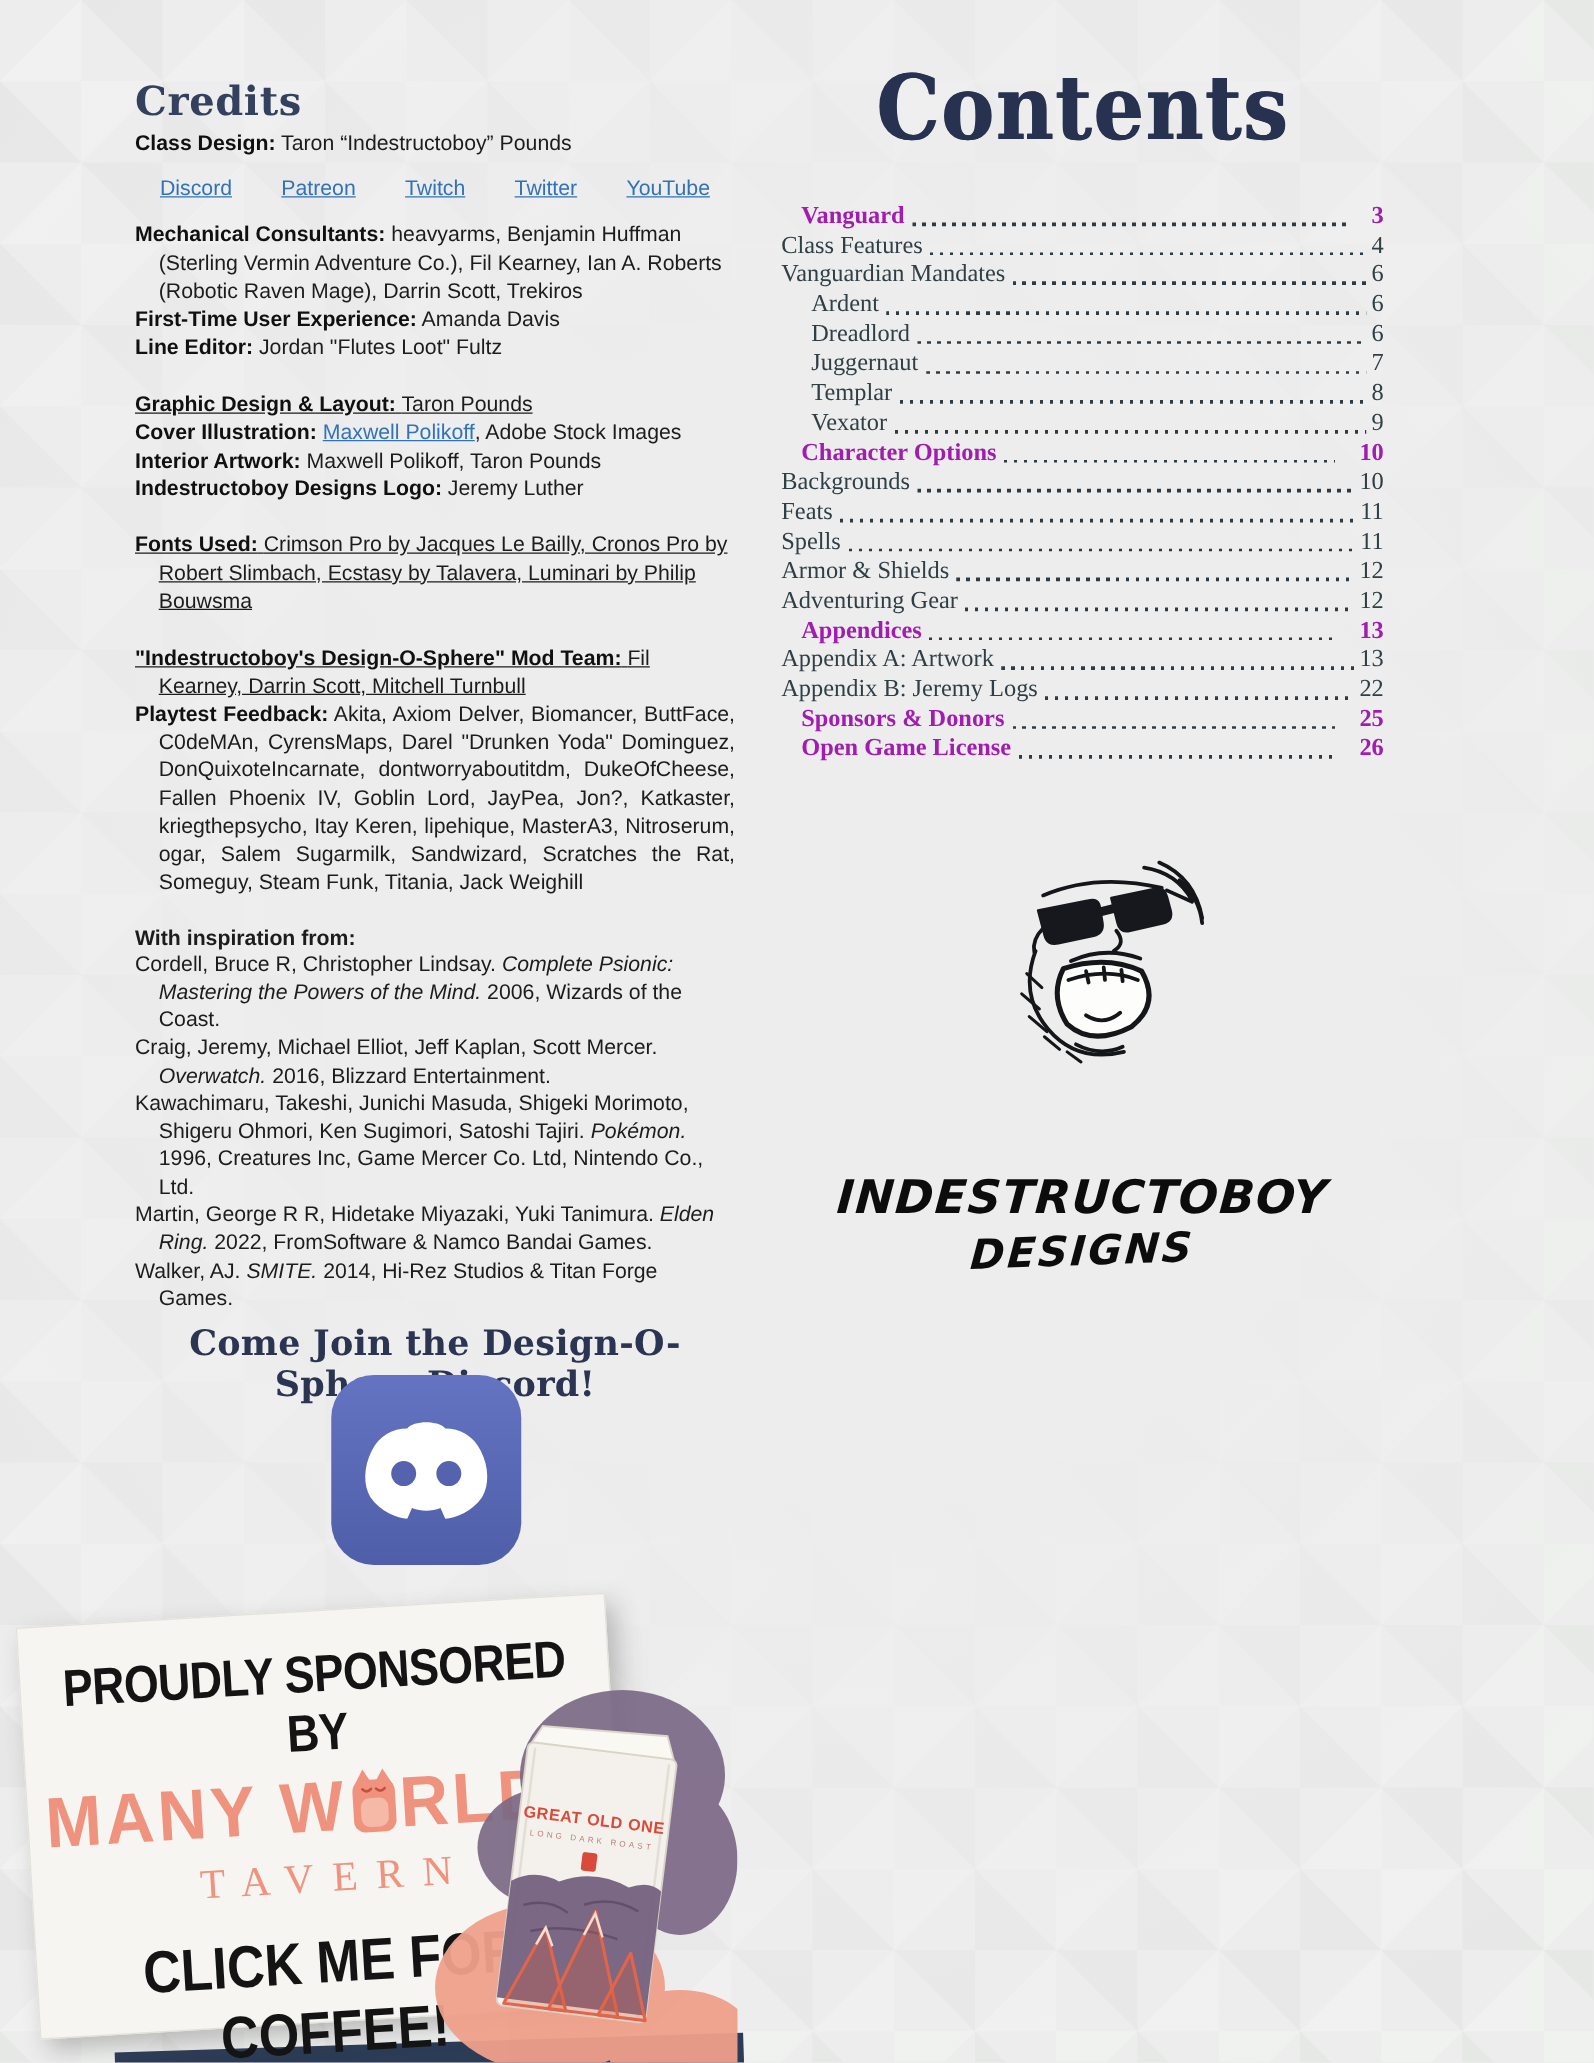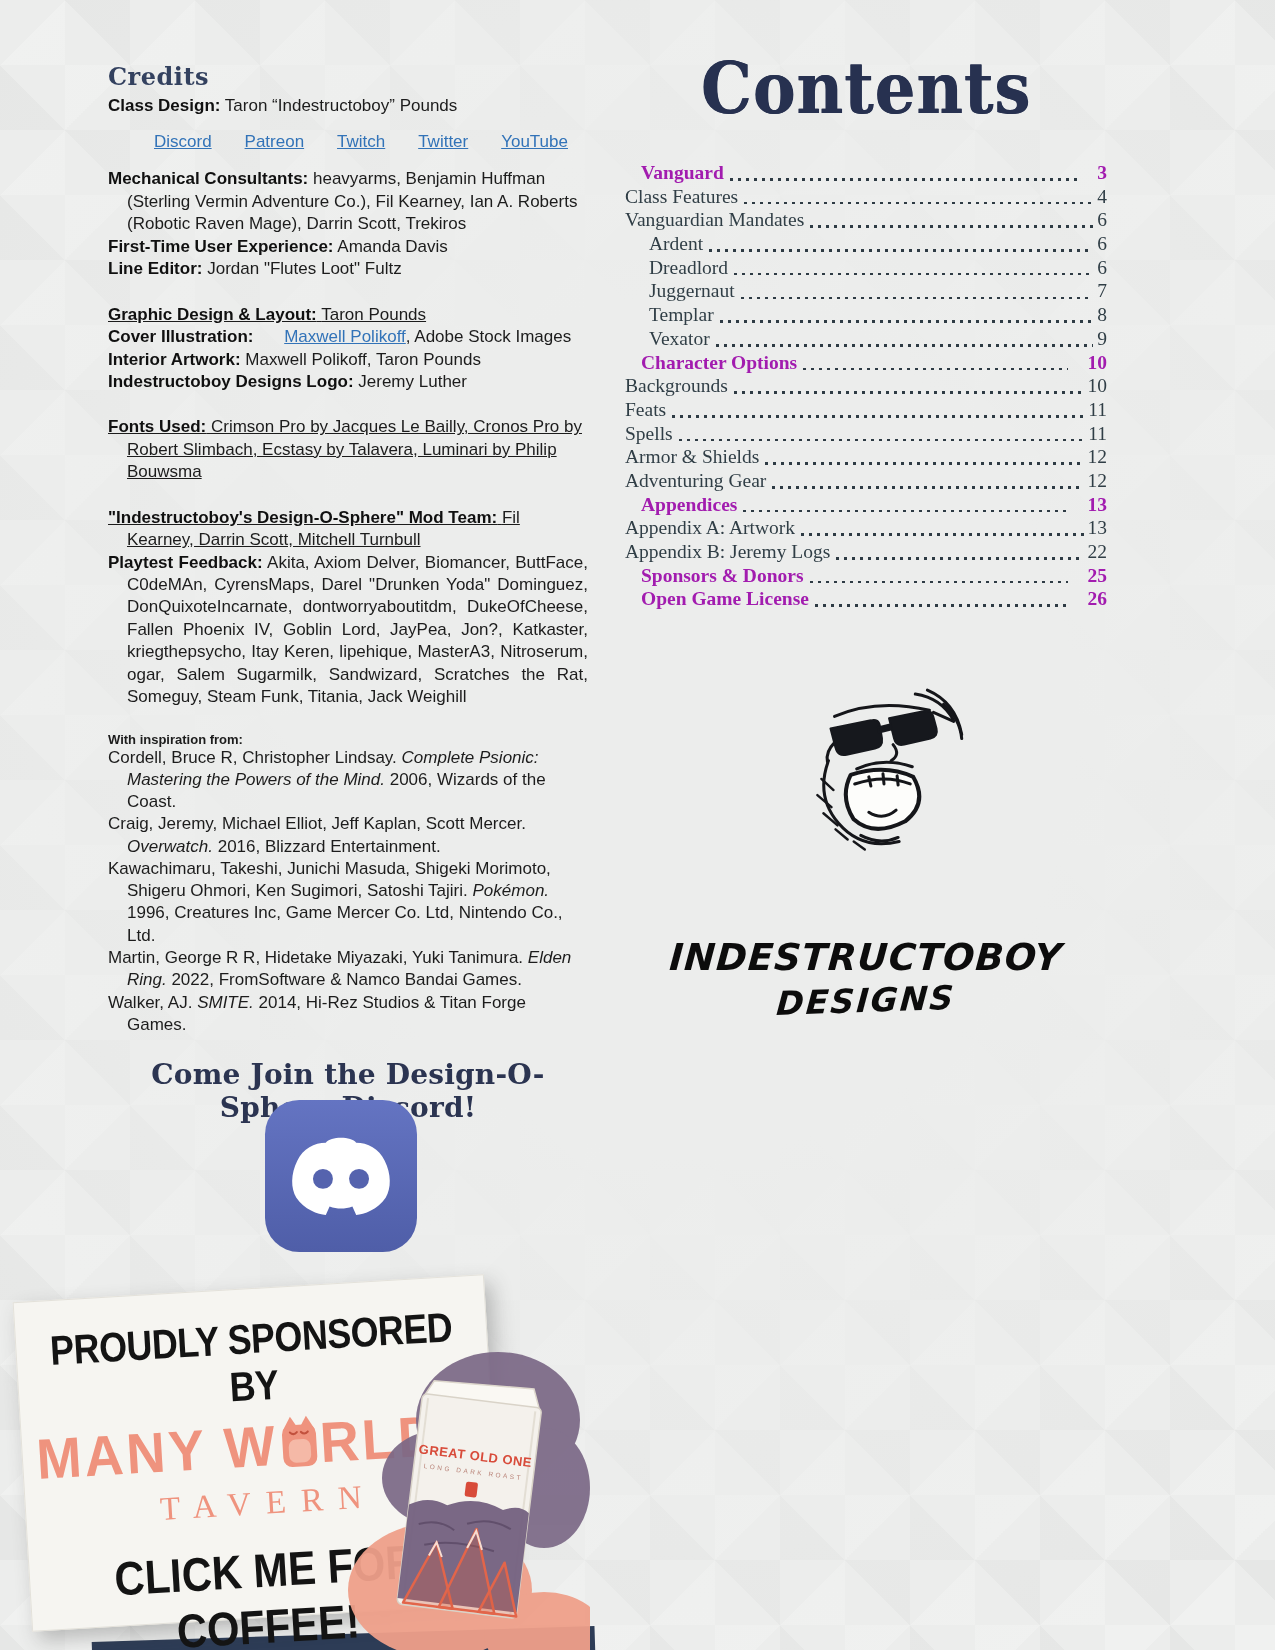--- a/index.html
+++ b/index.html
@@ -21,28 +21,28 @@
   }
   .bg-fade{
     position:absolute;inset:0;
     background:radial-gradient(ellipse 72% 62% at 54% 44%, #ecedec 42%, rgba(236,237,236,0) 100%);
   }
 
   .fantasy{font-family:"DejaVu Serif", serif;font-weight:bold;color:#2e3b5c;}
 
   
   .left-col{position:absolute;left:108px;top:62px;width:480px;}
-  .credits-heading{font-size:24px;letter-spacing:.5px;margin:0 0 4px 0;color:#33415f;}
+  .credits-heading{font-size:32px;letter-spacing:.5px;margin:0 0 4px 0;color:#33415f;}
   .cred{font-size:17px;line-height:1.32;margin:0;padding-left:19px;text-indent:-19px;}
   .cred b{color:#101010;}
   .group-gap{margin-top:23px;text-decoration:underline;}
   .links-row{display:flex;justify-content:space-between;margin:15px 2px 16px 20px;width:440px;}
-  .link{color:#3273b8;text-decoration:underline;font-size:17px;cursor:pointer;margin-left:26px;}
+  .link{color:#3273b8;text-decoration:underline;font-size:17px;cursor:pointer;}
   .justify{text-align:justify;}
-  .insp-heading{font-size:13px;font-weight:bold;margin:23px 0 0 0;}
+  .insp-heading{font-size:17px;font-weight:bold;margin:23px 0 0 0;}
   .cite{font-size:17px;line-height:1.31;margin:0;padding-left:19px;text-indent:-19px;}
   .cite i{font-style:italic;}
   .discord-cta{position:absolute;left:98px;top:1058px;width:500px;text-align:center;
     font-size:28px;color:#2b3451;letter-spacing:.2px;}
   .discord-icon{position:absolute;left:262px;top:1100px;width:158px;height:152px;cursor:pointer;}
 
   
   .contents-title{position:absolute;left:625px;top:50px;width:482px;text-align:center;
     font-family:"DejaVu Serif", serif;font-weight:bold;font-size:64px;color:#273150;
     letter-spacing:1px;transform:scaleY(1.12);text-shadow:.6px 0 0 #273150;}

